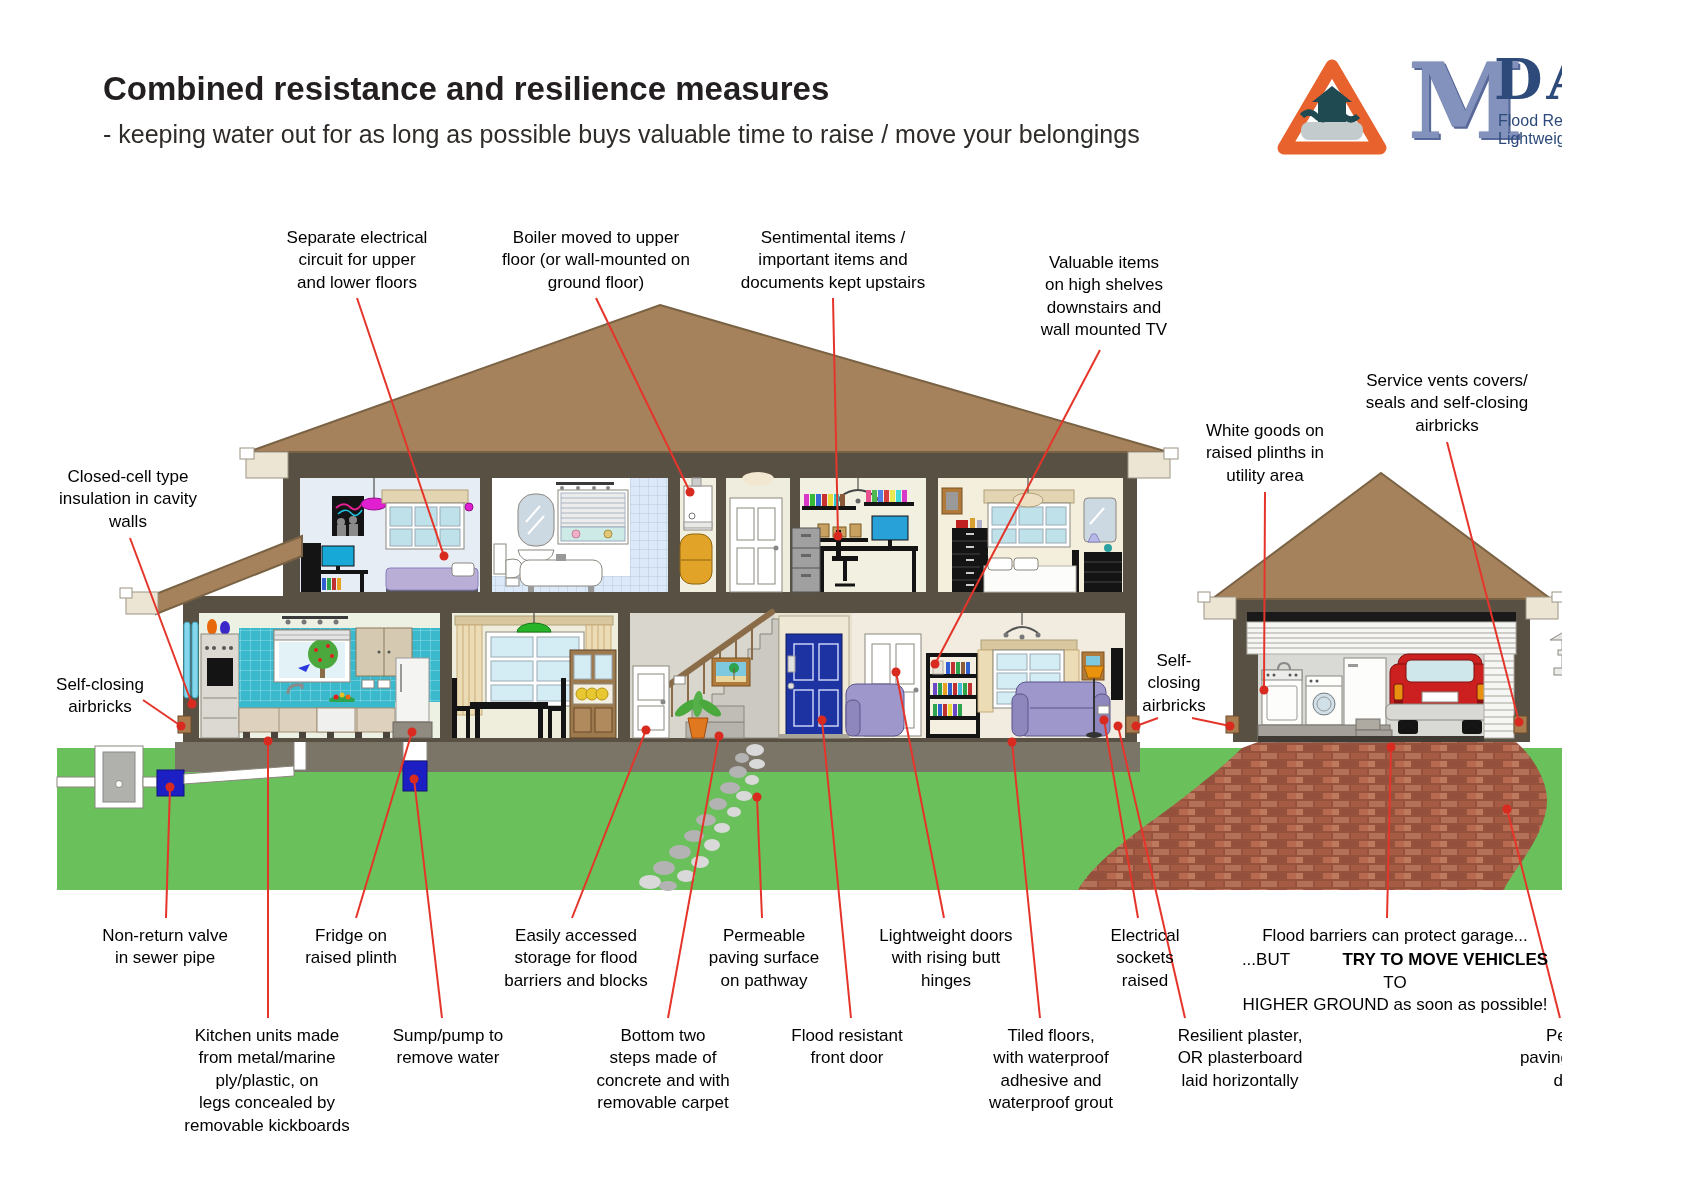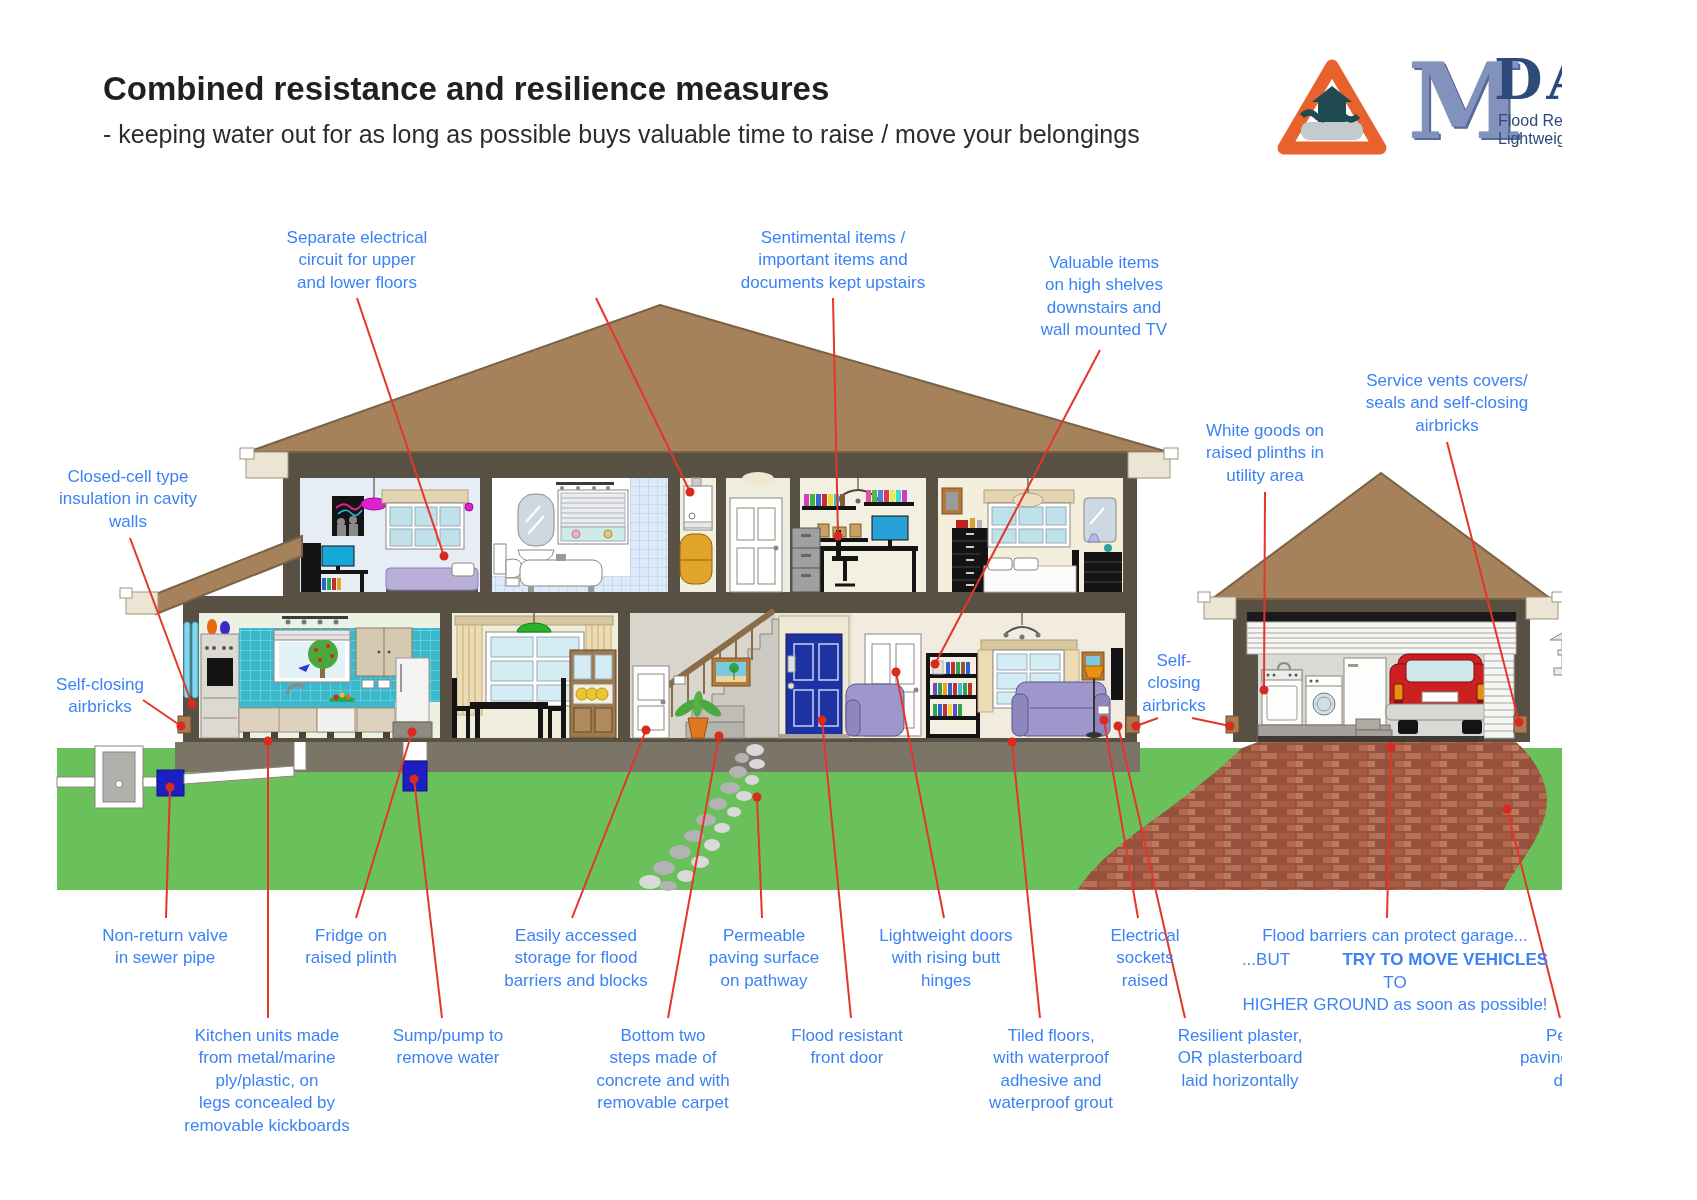--- a/index.html
+++ b/index.html
@@ -10,21 +10,21 @@
   #subtitle{position:absolute;left:103px;top:120px;font-size:25px;color:#2f2b28;}
   
   #mda{position:absolute;left:1408px;top:52px;width:260px;height:100px;color:#2d4a7a;}
   #mda .m{position:absolute;left:0;top:-12px;font-family:"DejaVu Serif",serif;font-weight:700;
           font-size:104px;color:#8292bd;text-shadow:0 0 1px #3a4a7a, 2px 2px 0 #5a6a9a;}
   #mda .da{position:absolute;left:86px;top:-6px;font-family:"DejaVu Serif",serif;font-weight:700;
            font-size:56px;color:#2d4a7a;letter-spacing:4px;}
   #mda .tag{position:absolute;left:90px;top:60px;font-size:16px;font-weight:400;line-height:1.15;}
   
   .callout{position:absolute;transform:translateX(-50%);text-align:center;width:max-content;
-           font-size:17px;line-height:1.32;color:#3b82f6;white-space:pre-line;}
+           font-size:17px;line-height:1.32;color:#000000;white-space:pre-line;}
   .note{width:330px;white-space:normal;}
   .note .l1{margin-bottom:2px;}
   .note .b{font-weight:700;margin-left:48px;}
   #scene{position:absolute;left:0;top:0;}
   
   .w{fill:#fff;stroke:#8b877e;stroke-width:1;}
   .p{fill:#d4ecf4;stroke:#9aaab4;stroke-width:1;}
   .t{fill:#bfe2ea;stroke:#9aaab4;stroke-width:1;}
   .k{fill:#141414;}
   .c{fill:#ece5d4;stroke:#9b9484;stroke-width:1;}
@@ -636,20 +636,23 @@
     <span class="da">DA</span>
     <div class="tag">
       <div>Flood Resilience</div>
       <div>Lightweight</div>
     </div>
   </div>
 
   <div class="callout" style="left:357px;top:227px">Separate electrical
 circuit for upper
 and lower floors</div>
+  <div class="callout" style="left:596px;top:227px">Boiler moved to upper
+floor (or wall-mounted on
+ground floor)</div>
   <div class="callout" style="left:833px;top:227px">Sentimental items /
 important items and
 documents kept upstairs</div>
   <div class="callout" style="left:1104px;top:252px">Valuable items
 on high shelves
 downstairs and
 wall mounted TV</div>
   <div class="callout" style="left:1265px;top:420px">White goods on
 raised plinths in
 utility area</div>

